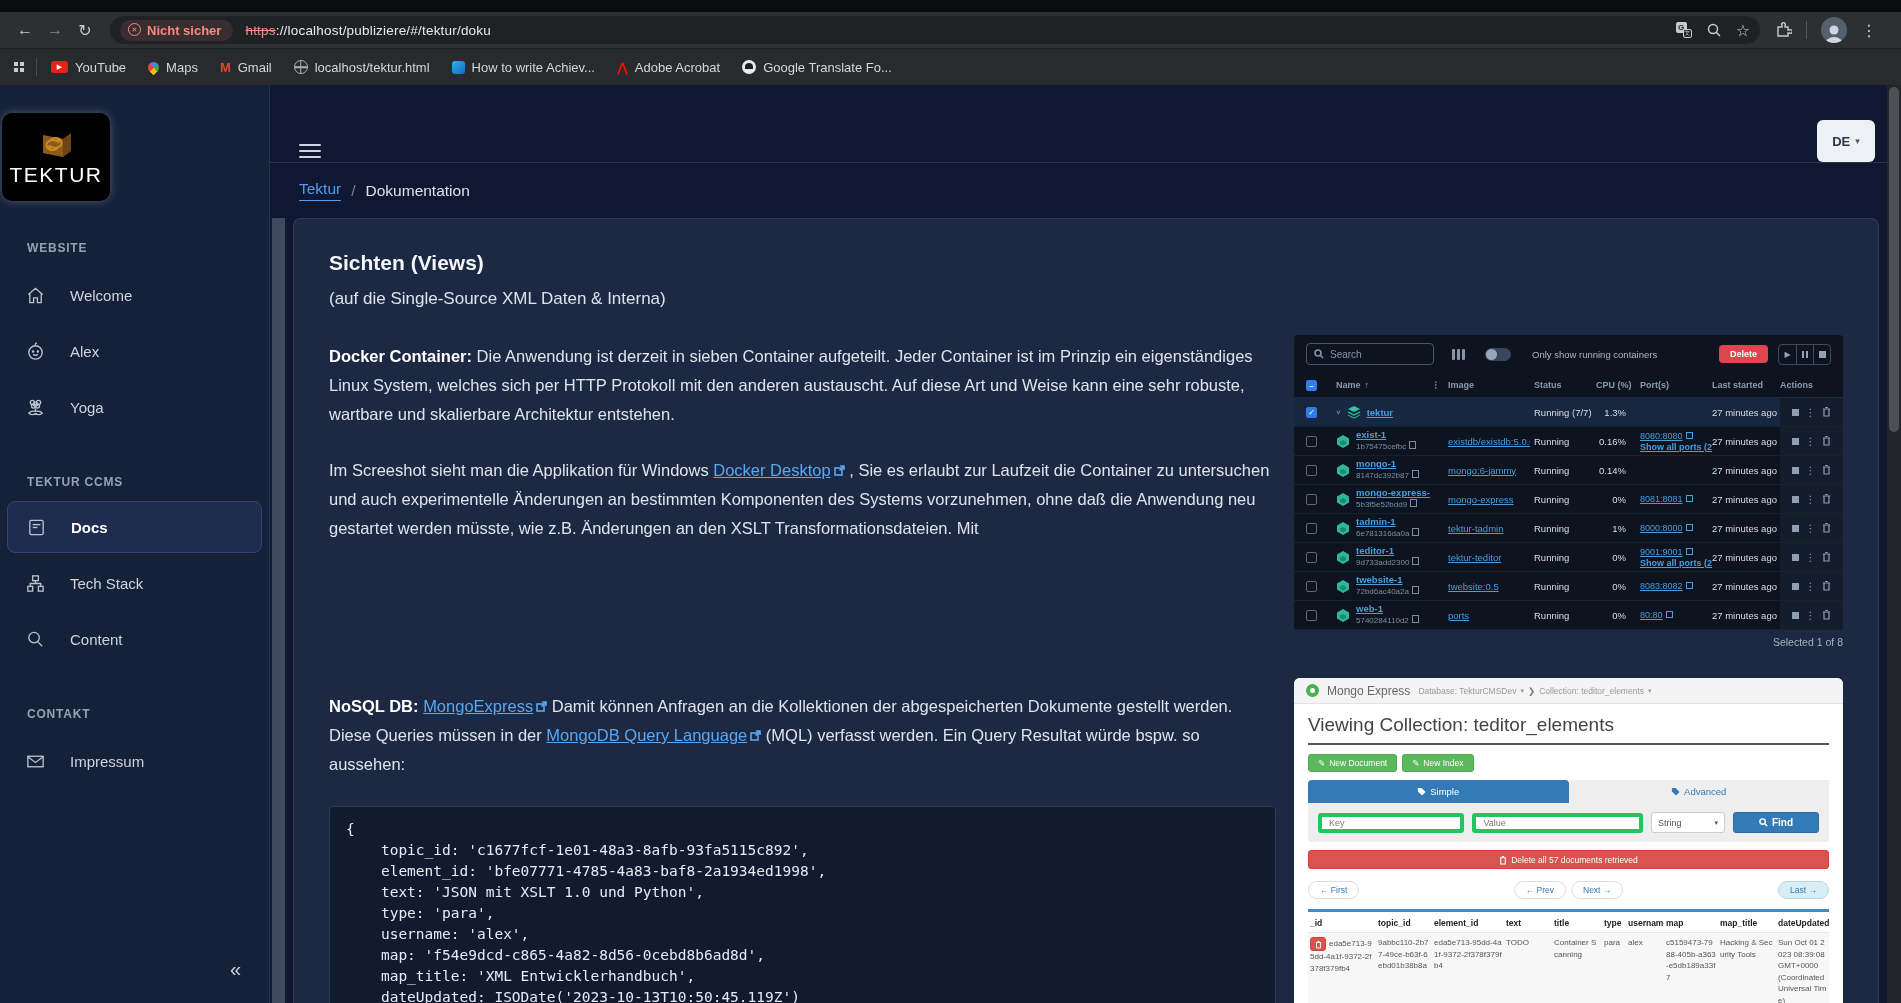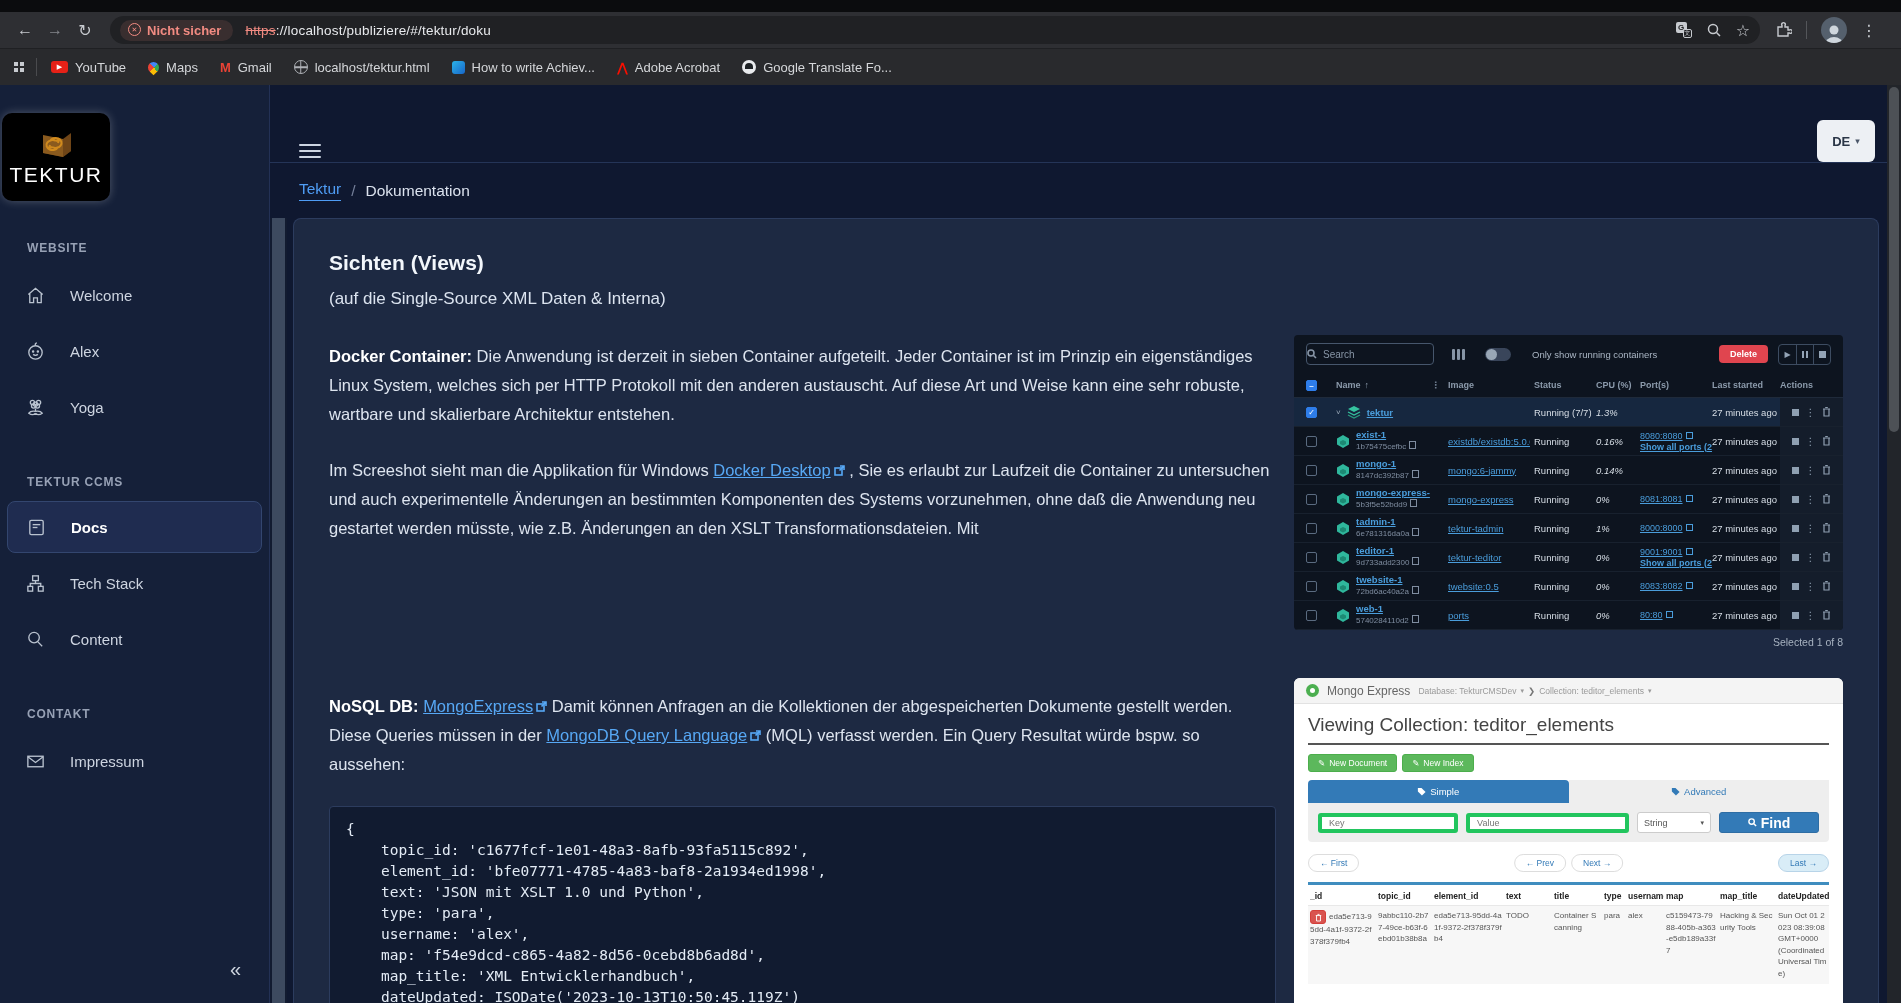--- a/index.html
+++ b/index.html
@@ -98,21 +98,21 @@
   .ext-svg { width:11px; height:11px; margin-left:3px; stroke:#57a8f5; fill:none; stroke-width:1.6; }
   .codeblock { background:#111b30; border:1px solid #2c3c5e; border-radius:4px; padding:12px 16px;
     font-family:"DejaVu Sans Mono","Liberation Mono",monospace; font-size:14.5px; line-height:21px;
     color:#e3ebf5; white-space:pre; overflow:hidden; }
 
   
   .shot-col { width:549px; flex-shrink:0; }
   .dp { background:#0d141f; border-radius:4px; padding-top:8px; overflow:hidden; }
   .dp-toolbar { display:flex; align-items:center; padding:0 12px 8px; }
   .dp-search { width:128px; height:22px; border:1px solid #46566c; border-radius:4px;
-    display:flex; align-items:center; padding:0 0; gap:6px; }
+    display:flex; align-items:center; padding:0 7px; gap:6px; }
   .dp-search svg { width:10px; height:10px; stroke:#8795a6; fill:none; stroke-width:1.6; flex-shrink:0; }
   .dp-search input { border:none; background:transparent; outline:none; width:85px;
     color:#c6d0db; font-size:10px; font-family:inherit; }
   .dp-search input::placeholder { color:#8795a6; }
   .cols-ico { display:flex; gap:2px; margin-left:18px; cursor:pointer; }
   .cols-ico i { width:3px; height:11px; background:#8795a6; border-radius:1px; }
   .dp-toggle { margin-left:20px; width:26px; height:13px; border-radius:7px; background:#39455a; position:relative; cursor:pointer; }
   .dp-toggle i { position:absolute; left:1px; top:1px; width:11px; height:11px; border-radius:50%; background:#99a7b6; }
   .dp-toggle-label { margin-left:21px; color:#aab6c4; font-size:9.5px; }
   .dp-del { margin-left:auto; background:#e0454f; color:#fff; font-size:9px; font-weight:700;
@@ -134,21 +134,21 @@
   .dp-row.group { background:#16273f; }
   .namecell { display:flex; align-items:center; gap:6px; min-width:0; }
   .chev { color:#9aa8b8; font-size:8px; }
   .hexsvg { width:14px; height:15px; flex-shrink:0; }
   .nstack { min-width:0; line-height:1.15; }
   .nlink { color:#4a9ddb; font-weight:700; font-size:9.5px; text-decoration:underline; white-space:nowrap; display:block; cursor:pointer; }
   .nid { color:#7f8da0; font-size:8px; white-space:nowrap; }
   .nid:after { content:""; display:inline-block; width:5px; height:6px; border:1px solid #7f8da0; margin-left:3px; }
   .imglink { color:#4a9ddb; font-size:9.5px; text-decoration:underline; white-space:nowrap; overflow:hidden;
     display:block; max-width:82px; cursor:pointer; }
-  .cpu { text-align:left; padding-right:14px;font-style:italic; }
+  .cpu { text-align:right; padding-right:14px; }
   .portcell { line-height:1.2; min-width:0; }
   .port-link { color:#4a9ddb; font-size:9px; text-decoration:underline; cursor:pointer; white-space:nowrap; }
   .port-link:empty { display:none; }
   .port-link:not(:empty):after { content:""; display:inline-block; width:5px; height:5px;
     border:1px solid #4a9ddb; margin-left:3px; }
   .ports-more { display:block; color:#4a9ddb; font-size:9px; font-weight:700; text-decoration:underline;
     white-space:nowrap; overflow:hidden; cursor:pointer; }
   .ports-more:empty { display:none; }
   .lastcell { white-space:nowrap; font-size:9.5px; }
   .actcell { height:100%; background:#141d2b; display:flex; align-items:center; justify-content:space-between; padding:0 12px; }
@@ -179,22 +179,22 @@
     align-items:center; justify-content:center; gap:4px; cursor:pointer; }
   .tagsvg { width:9px; height:9px; fill:currentColor; }
   .me-form { background:#eee; border-radius:0 0 4px 4px; padding:9px 10px; display:flex; gap:8px; align-items:center; }
   .me-input { height:20px; border:4px solid #22c55e; border-radius:3px; padding:0 7px; font-size:9px;
     color:#555; font-family:inherit; outline:none; background:#fff; }
   .in-key { flex:1.55; min-width:0; }
   .in-val { flex:1.85; min-width:0; }
   .me-select { width:74px; height:21px; border:1px solid #ccc; border-radius:3px; background:#fff;
     font-size:9px; color:#555; display:flex; align-items:center; justify-content:space-between;
     padding:0 6px; cursor:pointer; }
-  .btn-find { width:100px; height:21px; background:#337ab7; border:1px solid #2e6da4; border-radius:3px;
-    color:#fff; font-size:14px; font-weight:700; display:flex; align-items:center; justify-content:center;
+  .btn-find { width:86px; height:21px; background:#337ab7; border:1px solid #2e6da4; border-radius:3px;
+    color:#fff; font-size:10px; font-weight:700; display:flex; align-items:center; justify-content:center;
     gap:4px; cursor:pointer; }
   .find-svg { width:9px; height:9px; stroke:#fff; fill:none; stroke-width:1.6; }
   .me-delall { margin-top:8px; height:19px; background:#d9534f; border:1px solid #d43f3a; border-radius:3px;
     color:#fff; font-size:8.5px; display:flex; align-items:center; justify-content:center; gap:4px; cursor:pointer; }
   .trash-w { width:8px; height:10px; stroke:#fff; fill:none; stroke-width:1.2; }
   .me-pag { margin-top:10px; display:flex; align-items:center; position:relative; height:21px; }
   .pill { border:1px solid #ddd; border-radius:11px; padding:3px 11px; font-size:8.5px; color:#337ab7;
     background:#fff; cursor:pointer; white-space:nowrap; }
   .pag-center { position:absolute; left:50%; transform:translateX(-50%); display:flex; gap:5px; }
   .pill.last { margin-left:auto; background:#d9edf7; border-color:#b8d4e8; }
@@ -749,20 +749,26 @@
                     <span class="me-caret">▾</span>
                   </span>
                 <span class="btn-find">
                     <svg class="find-svg" viewBox="0 0 10 10">
                       <circle cx="4" cy="4" r="3"></circle>
                       <line x1="6.5" y1="6.5" x2="9" y2="9"></line>
                     </svg>
                     <span>Find</span>
                   </span>
               </div>
+              <div class="me-delall">
+                  <svg class="trash-w" viewBox="0 0 9 11">
+                    <path d="M1 3 h7 M2 3 V10 h5 V3 M3.2 1.5 h2.6"></path>
+                  </svg>
+                  <span>Delete all 57 documents retrieved</span>
+                </div>
               <div class="me-pag">
                 <span class="pill">← First</span>
                 <span class="pag-center">
                   <span class="pill">← Prev</span>
                   <span class="pill">Next →</span>
                 </span>
                 <span class="pill last">Last →</span>
               </div>
               <div class="me-bluehr"></div>
               <table class="me-table">

